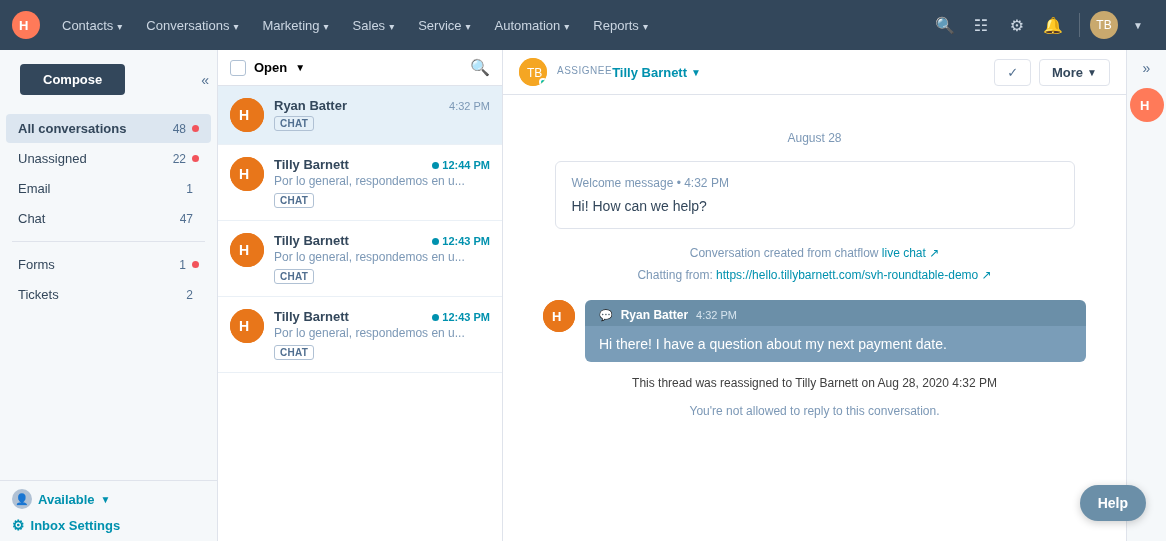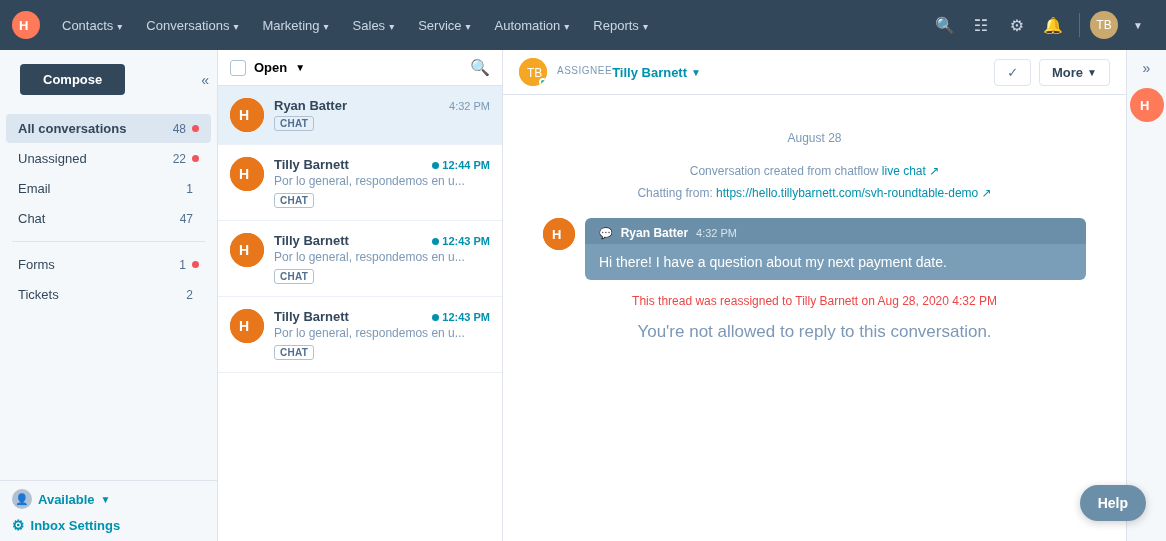--- a/index.html
+++ b/index.html
@@ -406,26 +406,26 @@
     .chat-bubble-body {
       background: #7a9db8;
       border-radius: 0 0 6px 6px;
       padding: 10px 14px;
       color: #fff;
       font-size: 14px;
     }
     .reassign-note {
       text-align: center;
       font-size: 12px;
-      color: #ef4444;
+      color: #404040;
       margin: 10px 0;
     }
     .no-reply-note {
       text-align: center;
-      font-size: 17px;
+      font-size: 12px;
       color: #7c98b6;
       margin: 14px 0;
     }
 
     
     .right-collapse {
       width: 40px;
       background: #f5f8fa;
       border-left: 1px solid #dfe3eb;
       display: flex;
@@ -682,20 +682,24 @@
         <button class="more-btn">
           <span>More</span>
           <span style="font-size:10px;">▼</span>
         </button>
       </div>
     </div>
 
     <div class="chat-body">
       <div class="date-divider">August 28</div>
 
+      <div class="welcome-msg-box">
+        <div class="welcome-msg-header">Welcome message • 4:32 PM</div>
+        <div class="welcome-msg-text">Hi! How can we help?</div>
+      </div>
 
       <div class="chat-meta">
         <span>Conversation created from chatflow</span>
         <a href="#">
           <span>live chat</span> ↗
         </a>
         <br>
         <span>Chatting from:</span>
         <a href="#">
           <span>https://hello.tillybarnett.com/svh-roundtable-demo</span> ↗

